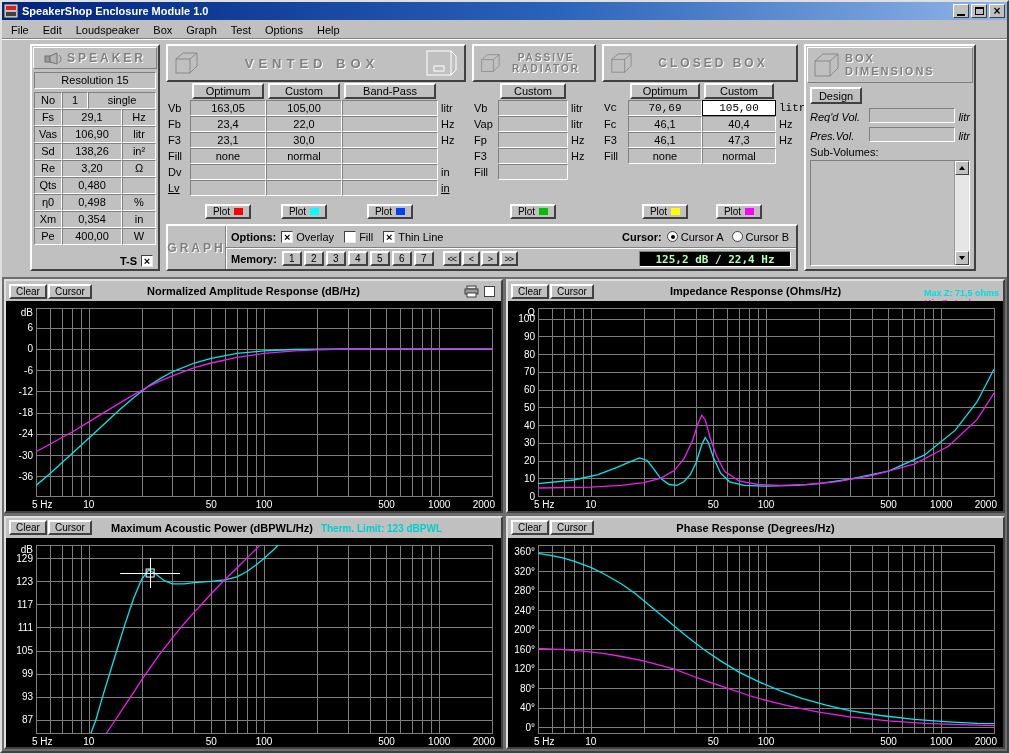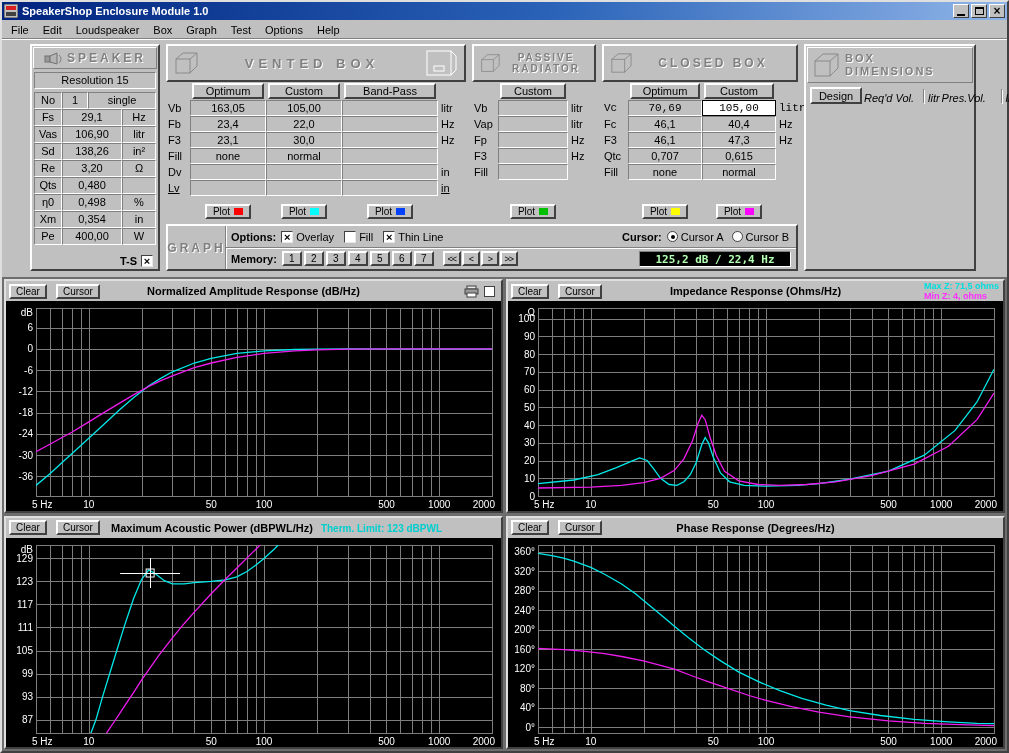--- a/index.html
+++ b/index.html
@@ -68,40 +68,40 @@
 .radio{display:inline-block;width:11px;height:11px;border-radius:50%;background:#fff;border:1px solid #404040;position:relative;}
 .radio.sel::after{content:"";position:absolute;left:3px;top:3px;width:4px;height:4px;border-radius:50%;background:#000;}
 .membtns{display:flex;gap:2px;}
 .membtn{width:20px;height:15px;font-size:10px;padding:0;}
 .navbtns{display:flex;gap:1px;margin-left:4px;}
 .navbtn{width:18px;height:15px;font-size:9px;padding:0;letter-spacing:-1px;}
 .readout{margin-left:auto;width:152px;height:16px;background:#000;color:#b2ffb2;font-family:"DejaVu Sans Mono",monospace;font-size:11px;font-weight:bold;text-align:center;line-height:15px;border:1px solid;border-color:#808080 #fff #fff #808080;}
 
 .boxdim{width:172px;flex:none;display:flex;flex-direction:column;}
 .bd-head{margin:1px;border:1px solid;border-color:#fff #808080 #808080 #fff;height:36px;display:flex;align-items:center;gap:6px;padding:0 5px;flex:none;}
-.bd-body{padding:3px 4px;display:flex;gap:2px;flex:1;min-height:0;}
+.bd-body{padding:3px 4px;display:flex;flex-direction:column;gap:2px;flex:1;min-height:0;}
 .design-btn{width:52px;height:17px;font-size:11px;flex:none;}
 .bd-row{display:flex;align-items:flex-end;gap:3px;height:17px;flex:none;font-style:italic;}
 .bd-lab{width:56px;flex:none;white-space:nowrap;}
 .bd-field{flex:1;height:15px;border:1px solid;border-color:#808080 #fff #fff #808080;background:#c0c0c0;}
 .bd-sub-label{margin-top:2px;flex:none;}
 .bd-list{flex:1;border:1px solid;border-color:#808080 #fff #fff #808080;position:relative;min-height:0;}
 .scrollbar{position:absolute;right:0;top:0;bottom:0;width:15px;background:#e6e6e6;border-left:1px solid #9a9a9a;display:flex;flex-direction:column;justify-content:space-between;}
 .sbtn{width:14px;height:14px;background:#c0c0c0;border:1px solid;border-color:#fff #404040 #404040 #fff;padding:0;}
 .sbtn.up::after{content:"";display:block;margin:4px auto;width:0;height:0;border-left:3px solid transparent;border-right:3px solid transparent;border-bottom:4px solid #000;}
 .sbtn.down::after{content:"";display:block;margin:4px auto;width:0;height:0;border-left:3px solid transparent;border-right:3px solid transparent;border-top:4px solid #000;}
 
 .graphs{flex:1;background:#6e6e6e;display:grid;grid-template-columns:1fr 1fr;grid-template-rows:1fr 1fr;gap:3px;padding:2px;min-height:0;}
 .gpanel{border:2px solid;border-color:#dfdfdf #404040 #404040 #dfdfdf;background:#c0c0c0;display:flex;flex-direction:column;min-height:0;min-width:0;}
-.ghead{height:20px;flex:none;display:flex;align-items:center;gap:9px;padding:1px 3px;position:relative;}
+.ghead{height:20px;flex:none;display:flex;align-items:center;gap:1px;padding:1px 3px;position:relative;}
 .gbtn{height:15px;font-size:10px;padding:0 5px;}
 .gcenter{position:absolute;left:105px;right:105px;text-align:center;white-space:nowrap;overflow:visible;}
 .gtitle{font-weight:bold;font-size:11px;}
 .gsub{font-weight:bold;font-size:10px;margin-left:8px;}
-.gann{position:absolute;right:4px;top:0;text-align:left;font-size:9px;font-weight:bold;line-height:10px;}
+.gann{position:absolute;right:4px;top:7px;text-align:left;font-size:9px;font-weight:bold;line-height:10px;}
 .gicons{position:absolute;right:6px;display:flex;gap:5px;align-items:center;}
 .printicon{display:inline-block;width:15px;height:13px;}
 .whiteswatch{display:inline-block;width:11px;height:11px;background:#fff;border:1px solid #404040;}
 .gplot{flex:1;background:#000;position:relative;min-height:0;overflow:hidden;}
 .gplot svg{display:block;}
 .icon{display:inline-flex;align-items:center;}
 </style>
 </head>
 <body>
 
@@ -379,26 +379,20 @@
               <div class="blab">Fc</div>
               <div class="bval">46,1</div>
               <div class="bval">40,4</div>
               <div class="bunit">Hz</div>
             </div>
             <div class="brow" style="grid-template-columns: 26px 74px 74px 22px;">
               <div class="blab">F3</div>
               <div class="bval">46,1</div>
               <div class="bval">47,3</div>
               <div class="bunit">Hz</div>
-            </div>
-            <div class="brow" style="grid-template-columns: 26px 74px 74px 22px;">
-              <div class="blab">Qtc</div>
-              <div class="bval">0,707</div>
-              <div class="bval">0,615</div>
-              <div class="bunit"></div>
             </div>
             <div class="brow" style="grid-template-columns: 26px 74px 74px 22px;">
               <div class="blab">Fill</div>
               <div class="bval">none</div>
               <div class="bval">normal</div>
               <div class="bunit"></div>
             </div>
             <div class="brow plotrow" style="grid-template-columns: 26px 74px 74px 22px;">
               <div></div>
               <div class="pcell">

